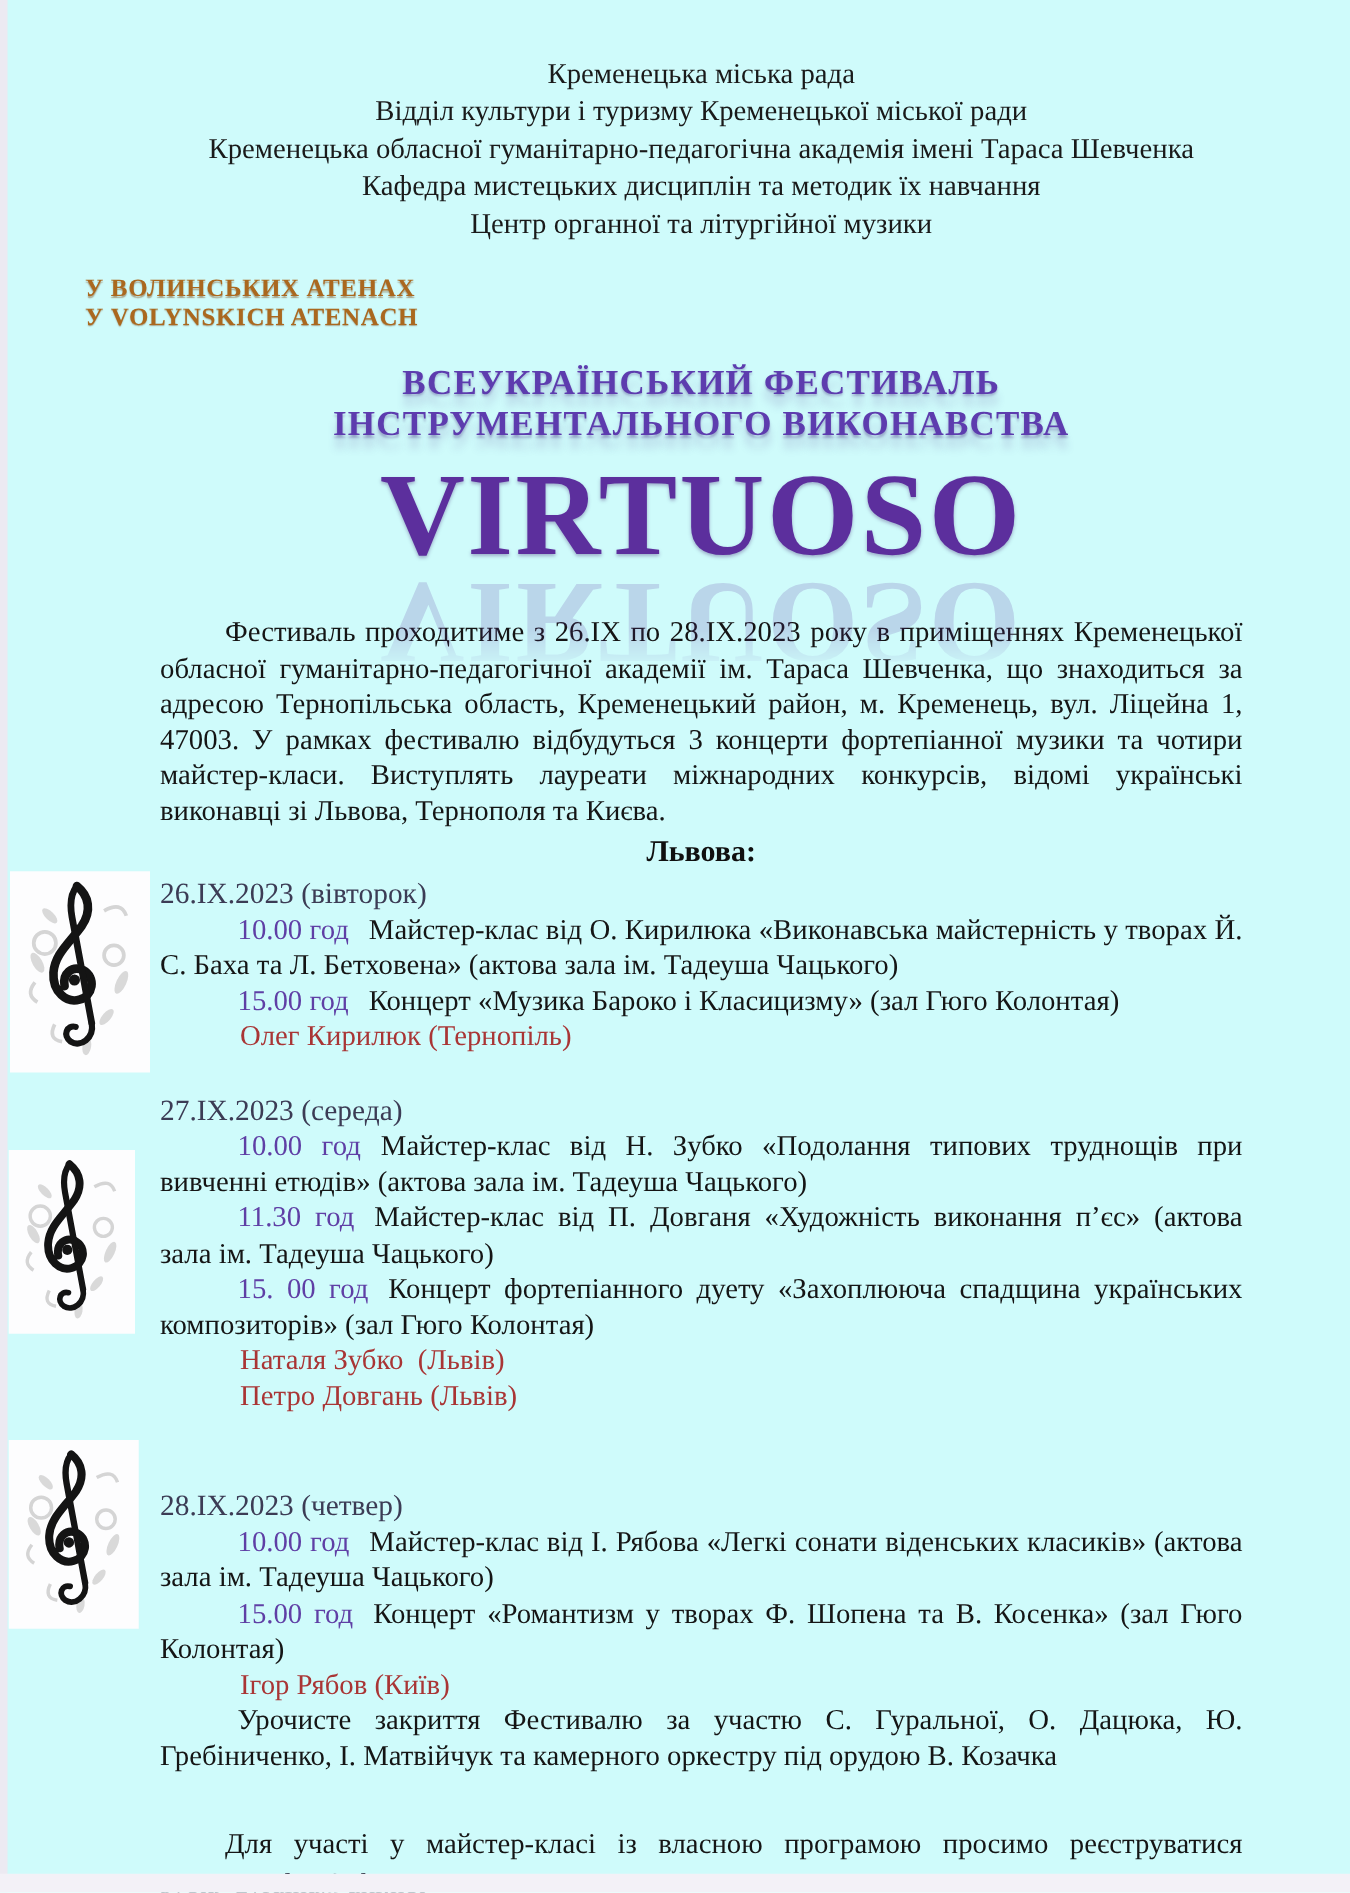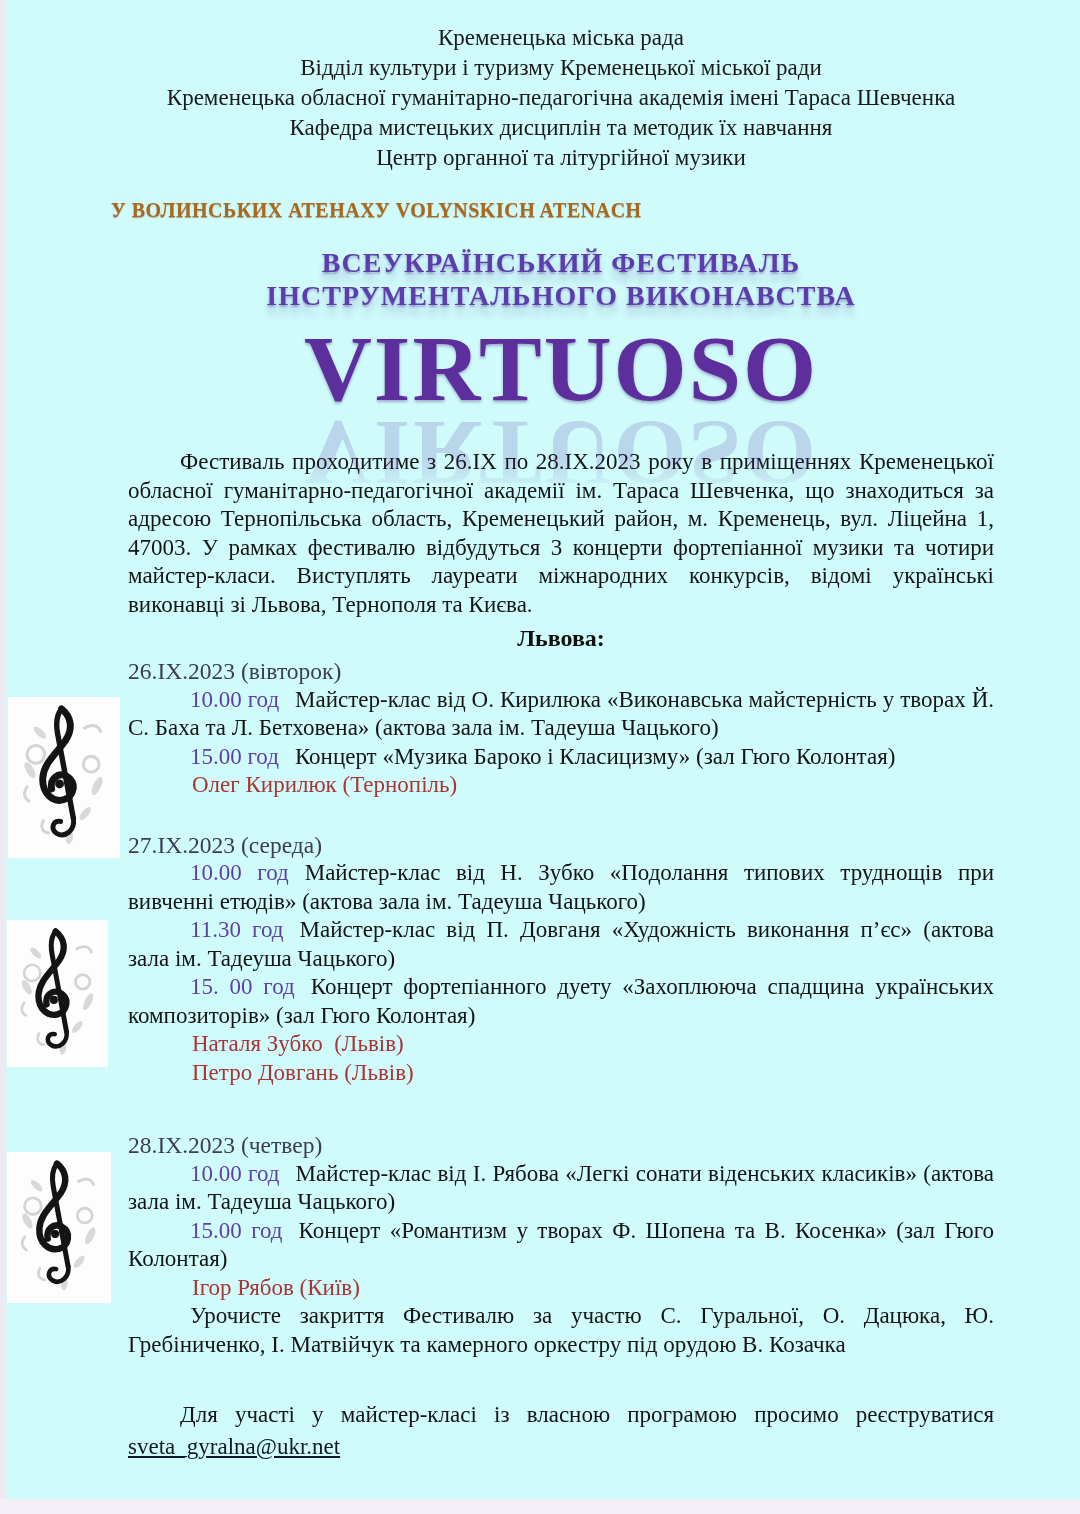--- a/index.html
+++ b/index.html
@@ -8,25 +8,25 @@
     width:1080px;height:1514px;
     background:#cffbfb;
     font-family:"Liberation Serif","DejaVu Serif",serif;
     color:#151515;
     overflow:hidden;
   }
   .edge-left{position:absolute;left:0;top:0;bottom:0;width:6px;background:#eceaf2;}
   .edge-bottom{position:absolute;left:0;right:0;bottom:0;height:15px;background:#f3f1f7;}
 
   
-  .org-header{padding-top:23px;margin-left:128px;margin-right:86px;text-align:center;}
+  .org-header{padding-top:44px;margin-left:128px;margin-right:86px;text-align:center;}
   .org-line{font-size:23px;line-height:30px;color:#1a1a1a;}
 
   
-  .motto-row{margin:26px 86px 0 111px;display:flex;}
+  .motto-row{margin:26px 86px 0 68px;display:flex;justify-content:space-between;flex-direction:column;}
   .motto{
     font-size:20px;font-weight:bold;letter-spacing:0.5px;
     color:#aa681f;text-shadow:0 1px 1px rgba(120,60,0,0.45);
   }
 
   
   .subtitle{margin:24px 86px 0 128px;text-align:center;}
   .subtitle-line{
     font-size:28px;font-weight:bold;letter-spacing:1px;line-height:33px;
     color:#5d3cae;
@@ -57,21 +57,21 @@
   }
 
   .schedule-label{
     margin:5px 86px 0 128px;text-align:center;
     font-size:24px;font-weight:bold;line-height:29px;color:#101010;
   }
 
   
   .day{margin:4px 86px 0 128px;}
   .day-2{margin-top:31px;}
-  .day-3{margin-top:44px;}
+  .day-3{margin-top:60px;}
   .day-heading{
     margin:0;font-size:23.5px;font-weight:normal;line-height:28.5px;color:#3c3c55;
   }
   .event{
     margin:0;font-size:23px;line-height:28.5px;
     text-align:justify;text-indent:62px;
   }
   .event .time{color:#5f3fa5;margin-right:16px;}
   .performer{
     margin:0;font-size:23px;line-height:28.5px;color:#a93535;

